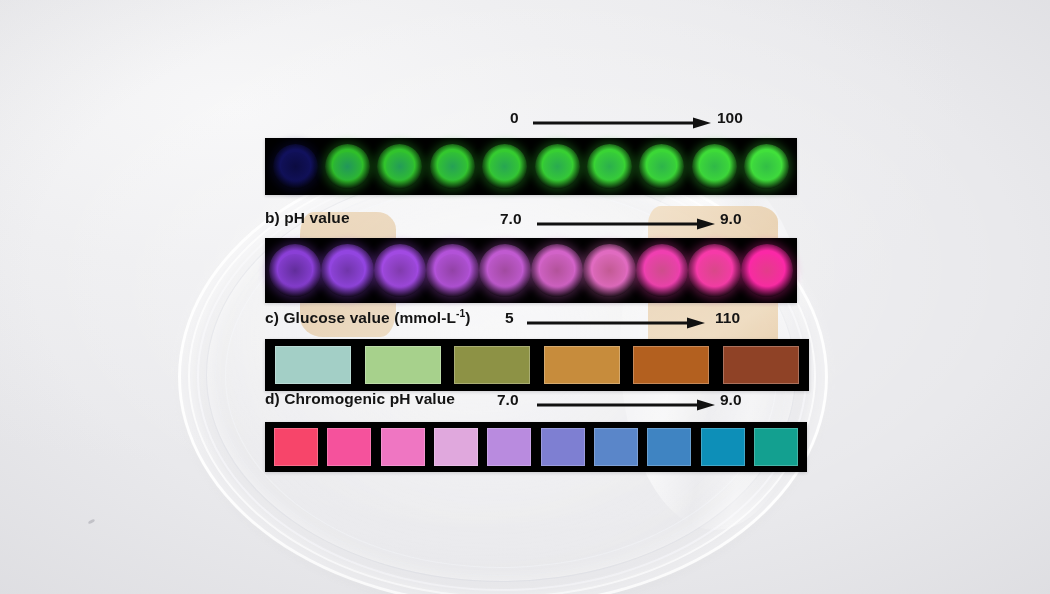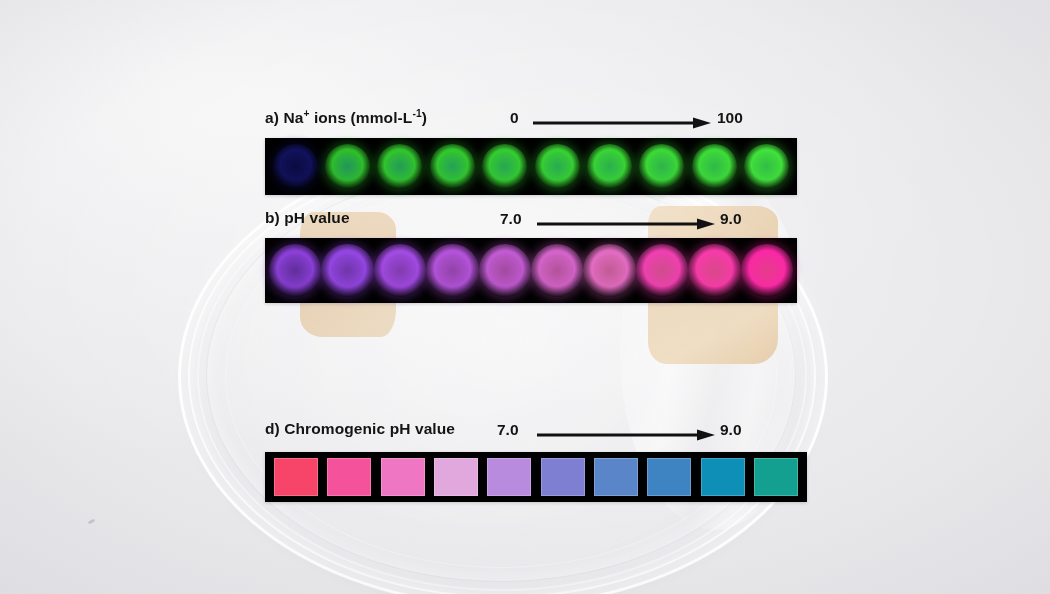--- a/index.html
+++ b/index.html
@@ -205,21 +205,20 @@
   <div class="dish-gloss"></div>
 
   <div class="tissue tissue-left"></div>
   <div class="tissue tissue-right"></div>
 
   <div class="bg-vignette"></div>
   <div class="bg-speck" style="left:88px; top:520px;"></div>
 
   <div class="fig-row" style="left:265px; top:108px; width:524px;">
     <div class="row-header">
-      <span class="row-label txt">a) Na<sup>+</sup> ions (mmol-L<sup>-1</sup>)</span>
       <span class="scale-min txt" style="left:245px;">0</span>
       <span class="arrow-wrap" style="left:268px; width:178px;">
         <svg width="178" height="12" viewBox="0 0 178 12">
           <line x1="0" y1="6" x2="162" y2="6" stroke="#111" stroke-width="3"></line>
           <polygon points="160,0.5 178,6 160,11.5" fill="#111"></polygon>
         </svg>
       </span>
       <span class="scale-max txt" style="left:452px;">100</span>
     </div>
     <div class="panel panel-spots" style="width:524px; height:57px; margin-top:4px;">
@@ -295,22 +294,43 @@
         </div>
         <div class="spot" style="width: 53px; height: 53px; background: radial-gradient(circle at 50% 46%, rgb(246, 58, 168) 0%, rgb(246, 58, 168) 46%, rgba(0, 0, 0, 0) 78%); box-shadow: rgba(246, 58, 168, 0.333) 0px 0px 10px 2px;">
           <div class="spot-core" style="background: radial-gradient(circle, rgb(212, 74, 132) 0%, rgba(0, 0, 0, 0) 85%); opacity: 0.85;"></div>
         </div>
         <div class="spot" style="width: 53px; height: 53px; background: radial-gradient(circle at 50% 46%, rgb(251, 40, 166) 0%, rgb(251, 40, 166) 46%, rgba(0, 0, 0, 0) 78%); box-shadow: rgba(251, 40, 166, 0.333) 0px 0px 10px 2px;">
           <div class="spot-core" style="background: radial-gradient(circle, rgb(224, 63, 134) 0%, rgba(0, 0, 0, 0) 85%); opacity: 0.85;"></div>
         </div>
       </div>
   </div>
 
-
-  <div class="fig-row" style="left:265px; top:420px; width:524px;">
+  <div class="fig-row" style="left:265px; top:308px; width:524px;">
+    <div class="row-header">
+      <span class="row-label txt">c) Glucose value (mmol-L<sup>-1</sup>)</span>
+      <span class="scale-min txt" style="left:240px;">5</span>
+      <span class="arrow-wrap" style="left:262px; width:178px;">
+        <svg width="178" height="12" viewBox="0 0 178 12">
+          <line x1="0" y1="6" x2="162" y2="6" stroke="#111" stroke-width="3"></line>
+          <polygon points="160,0.5 178,6 160,11.5" fill="#111"></polygon>
+        </svg>
+      </span>
+      <span class="scale-max txt" style="left:450px;">110</span>
+    </div>
+    <div class="panel panel-swatches" style="width:524px; height:52px; margin-top:5px; padding:0 10px;">
+        <div class="swatch" style="width: 74px; height: 36px; background: rgb(163, 207, 198); border: 1px solid rgba(255, 255, 255, 0.25);"></div>
+        <div class="swatch" style="width: 74px; height: 36px; background: rgb(167, 209, 140); border: 1px solid rgba(255, 255, 255, 0.25);"></div>
+        <div class="swatch" style="width: 74px; height: 36px; background: rgb(141, 146, 69); border: 1px solid rgba(255, 255, 255, 0.25);"></div>
+        <div class="swatch" style="width: 74px; height: 36px; background: rgb(199, 140, 60); border: 1px solid rgba(255, 255, 255, 0.25);"></div>
+        <div class="swatch" style="width: 74px; height: 36px; background: rgb(179, 96, 31); border: 1px solid rgba(255, 255, 255, 0.25);"></div>
+        <div class="swatch" style="width: 74px; height: 36px; background: rgb(143, 66, 38); border: 1px solid rgba(255, 255, 255, 0.25);"></div>
+      </div>
+  </div>
+
+  <div class="fig-row" style="left:265px; top:390px; width:524px;">
     <div class="row-header">
       <span class="row-label txt">d) Chromogenic pH value</span>
       <span class="scale-min txt" style="left:232px;">7.0</span>
       <span class="arrow-wrap" style="left:272px; width:178px;">
         <svg width="178" height="12" viewBox="0 0 178 12">
           <line x1="0" y1="6" x2="162" y2="6" stroke="#111" stroke-width="3"></line>
           <polygon points="160,0.5 178,6 160,11.5" fill="#111"></polygon>
         </svg>
       </span>
       <span class="scale-max txt" style="left:455px;">9.0</span>

